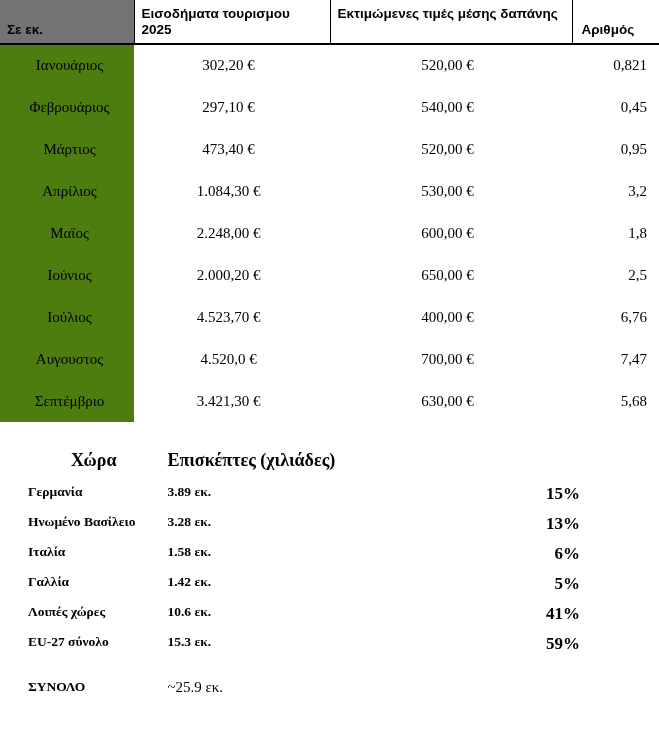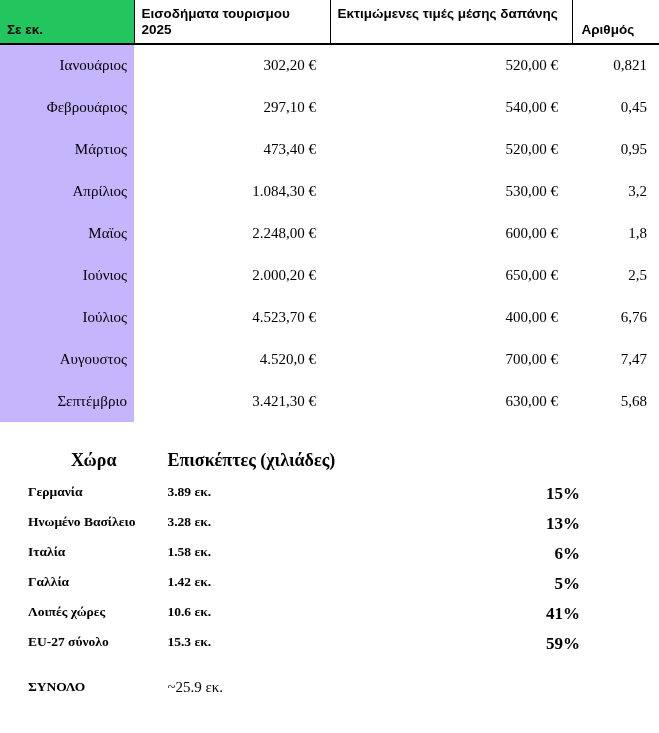--- a/index.html
+++ b/index.html
@@ -35,21 +35,21 @@
     text-align: left;
     vertical-align: bottom;
     padding: 4px 7px 6px 7px;
     height: 42px;
     box-sizing: border-box;
     background: #ffffff;
     border-bottom: 2px solid #000000;
     line-height: 1.15;
   }
   .main-table th.h-label {
-    background: #22c55e;
+    background: #737373;
     border-right: 1px solid #000000;
     vertical-align: bottom;
   }
   .main-table th.h-income {
     border-right: 1px solid #000000;
     vertical-align: top;
     padding-top: 6px;
   }
   .main-table th.h-spend {
     border-right: 1px solid #000000;
@@ -64,26 +64,26 @@
 
   .main-table td {
     font-family: "Liberation Serif", serif;
     font-size: 15px;
     height: 42px;
     box-sizing: border-box;
     padding: 4px 7px;
     vertical-align: middle;
   }
   .main-table td.month {
-    background: #c4b5fd;
-    text-align: right;
+    background: #4d7c0f;
+    text-align: center;
     padding-left: 12px;
   }
   .main-table td.num {
-    text-align: right;
+    text-align: center;
     padding-right: 14px;
   }
   .main-table td.cnt {
     text-align: right;
     padding-right: 12px;
   }
 
   
   .lower {
     margin-top: 26px;

